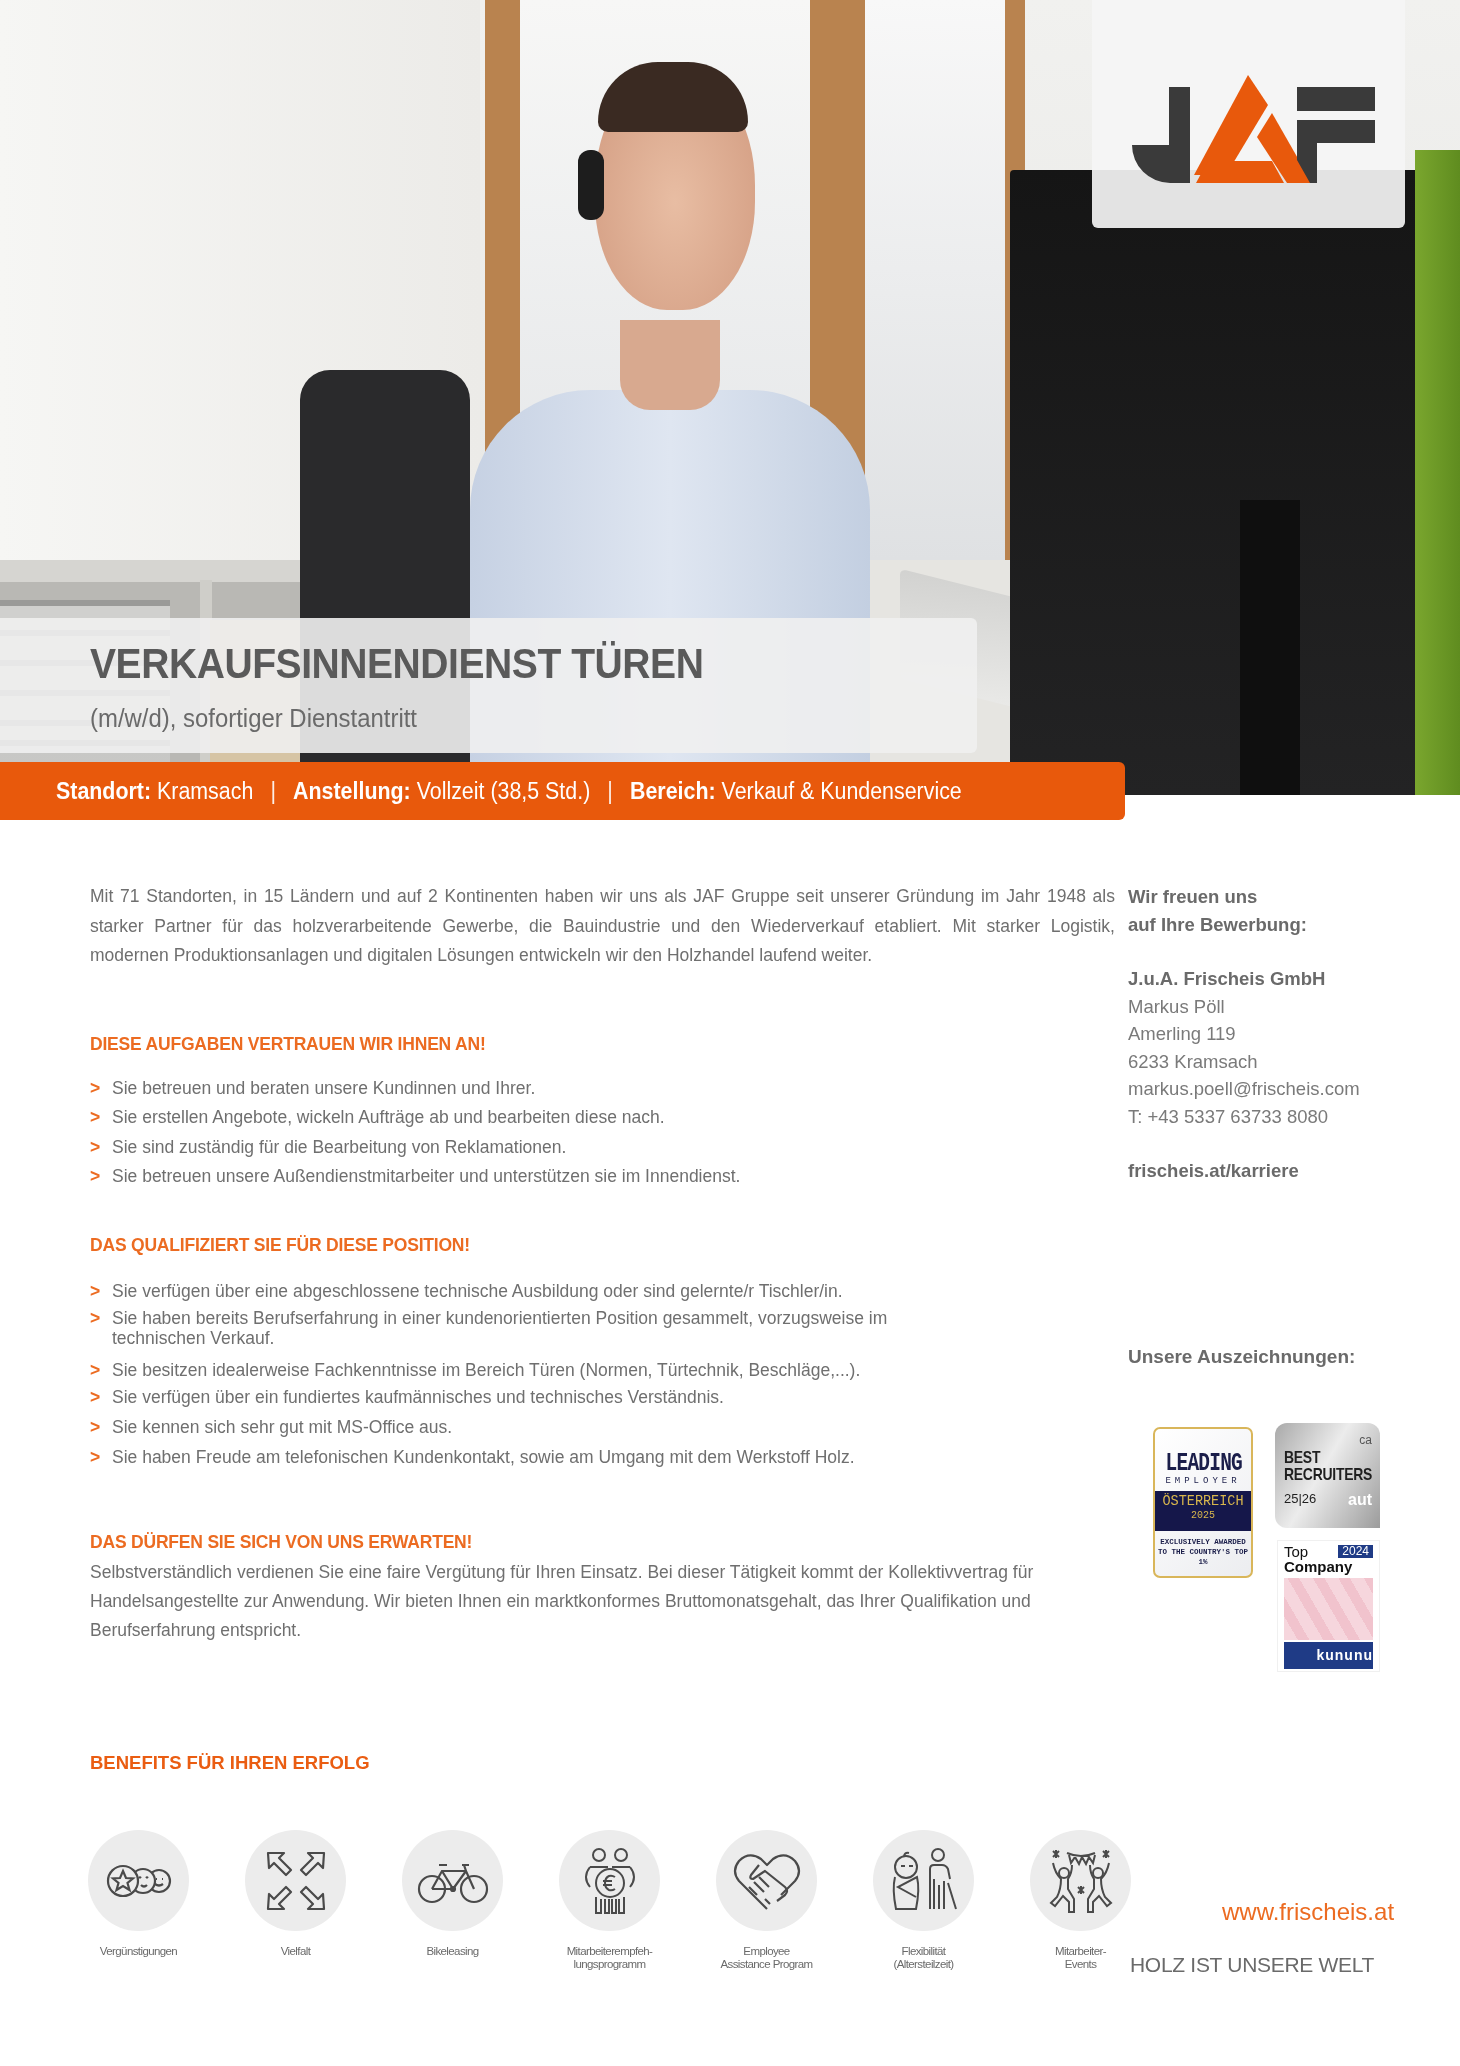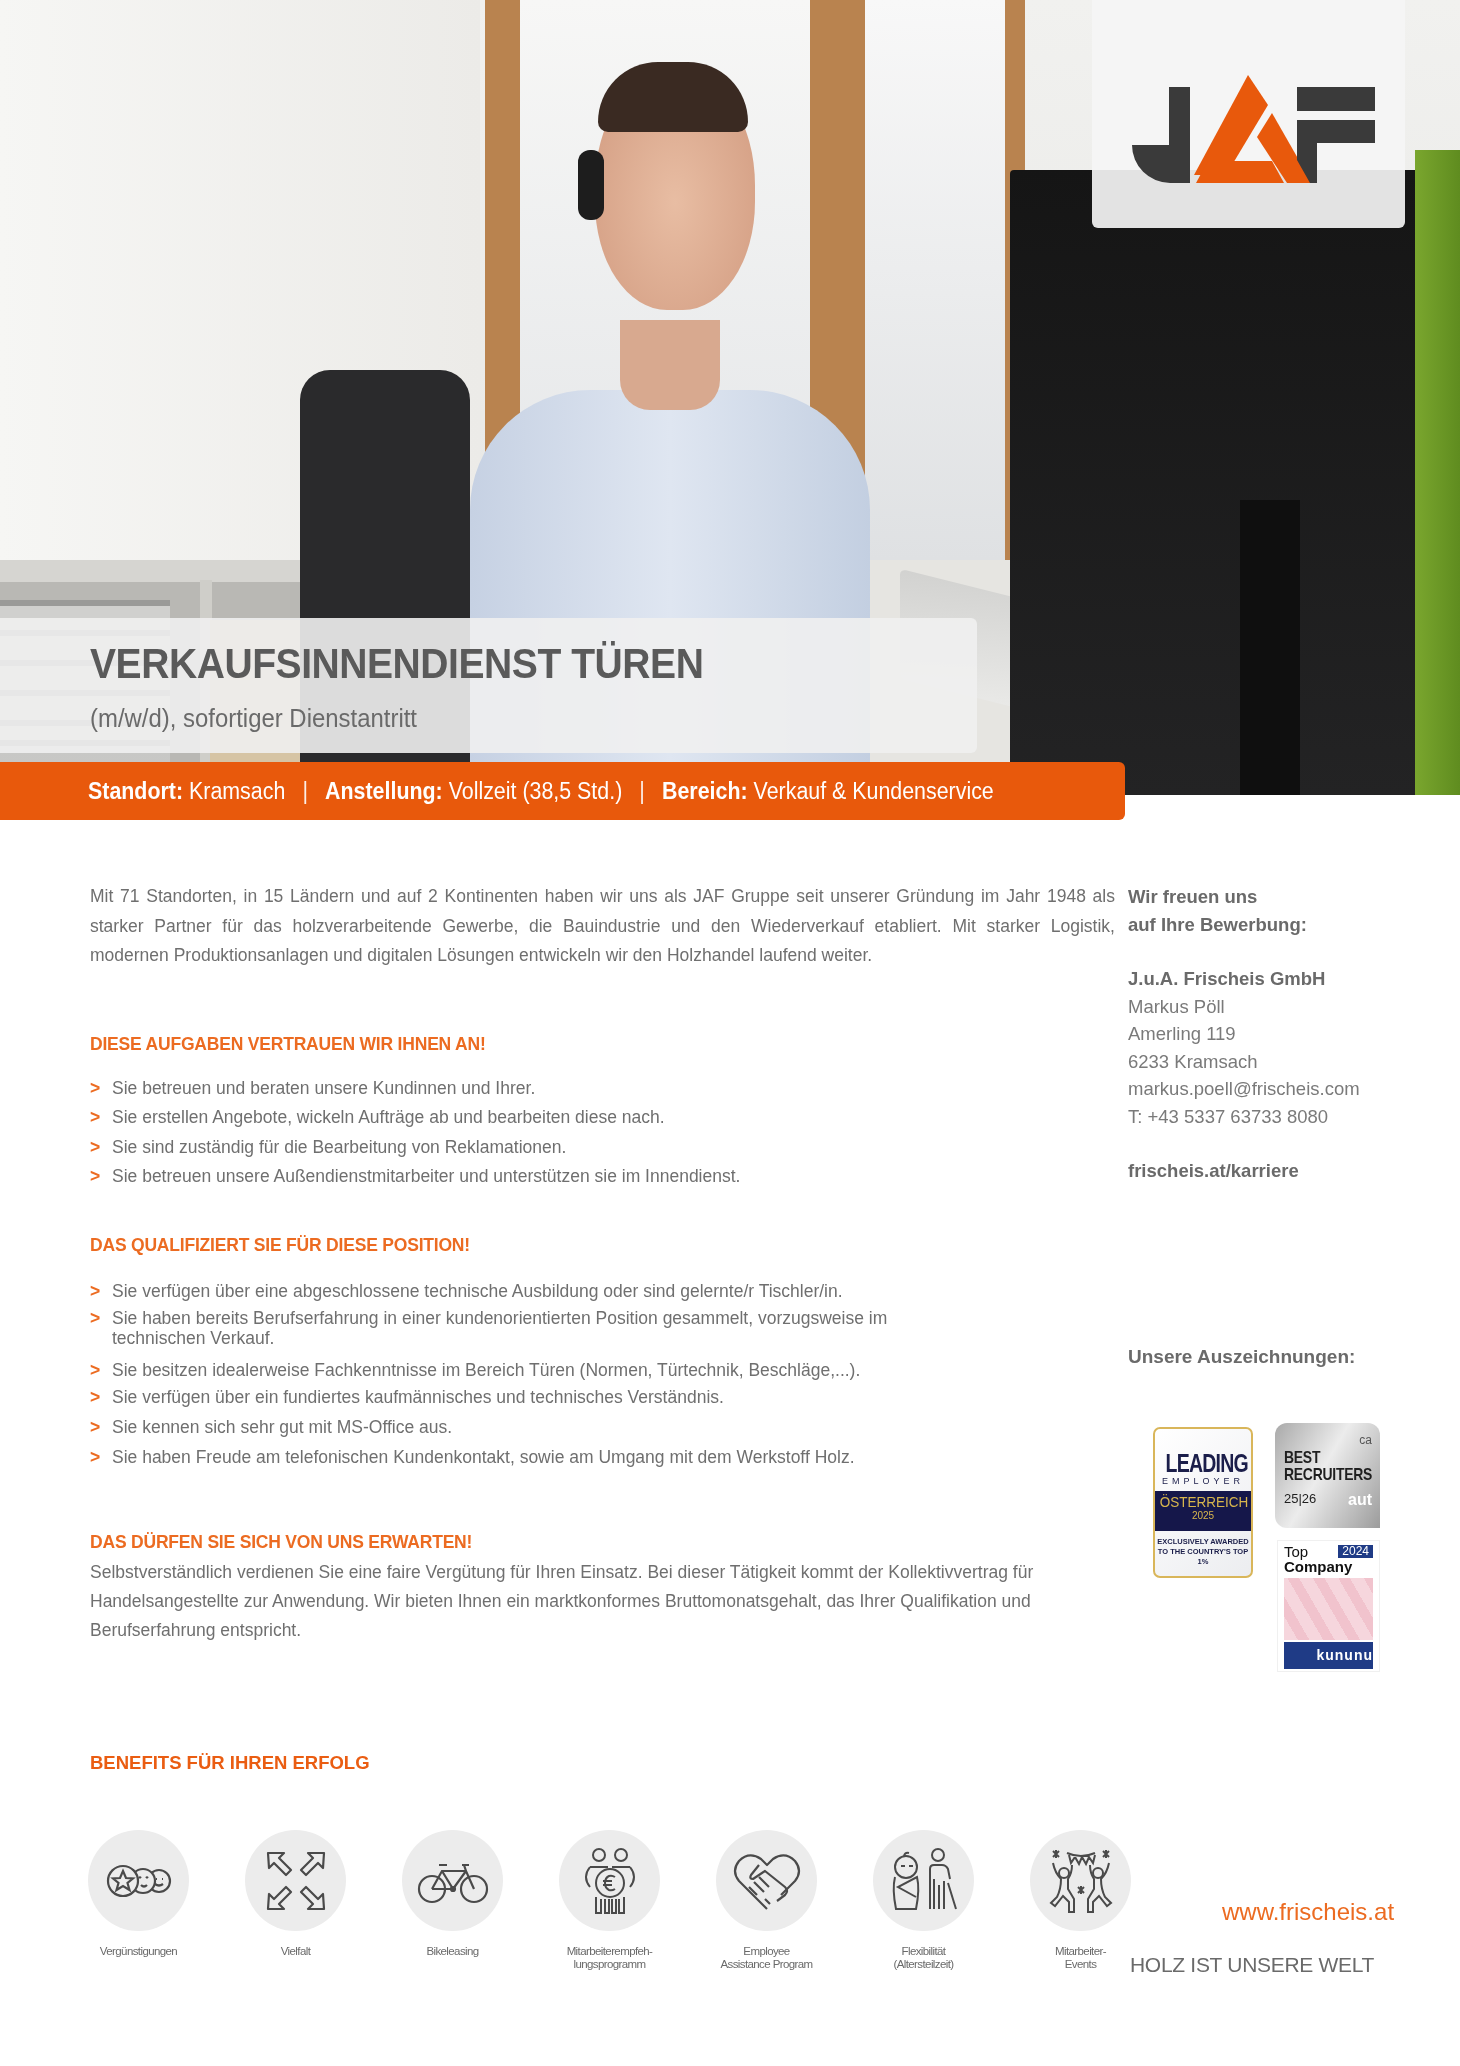--- a/index.html
+++ b/index.html
@@ -33,42 +33,42 @@
   .hand { position: absolute; left: 1110px; top: 600px; width: 70px; height: 55px; background: #e3b59c; border-radius: 30px; }
 
   
   .logo-box { position: absolute; left: 1092px; top: 0; width: 313px; height: 228px; background: rgba(245,245,245,.92); border-radius: 0 0 6px 6px; }
   .logo-svg { position: absolute; left: 30px; top: 75px; }
 
   
   .title-box { position: absolute; left: 0; top: 618px; width: 977px; height: 135px; background: rgba(240,240,240,.90); border-radius: 0 6px 6px 0; }
   .title { position: absolute; left: 90px; top: 22px; font-size: 42px; font-weight: bold; color: #5a5a5a; letter-spacing: -0.5px; transform: scaleX(.93); transform-origin: left; white-space: nowrap; }
   .subtitle { position: absolute; left: 90px; top: 85px; font-size: 26px; color: #6a6a6a; transform: scaleX(.92); transform-origin: left; white-space: nowrap; }
-  .info-bar { position: absolute; left: 0; top: 762px; width: 1125px; height: 58px; background: #e8590c; border-radius: 0 6px 6px 0; display: flex; align-items: center; padding-left: 88px; color: #ffffff; font-size: 23px; white-space: nowrap; }
+  .info-bar { position: absolute; left: 0; top: 762px; width: 1125px; height: 58px; background: #e8590c; border-radius: 0 6px 6px 0; display: flex; align-items: center; padding-left: 56px; color: #ffffff; font-size: 23px; white-space: nowrap; }
   .info-bar .lbl { font-weight: bold; }
   .info-bar .sep { margin: 0 12px; opacity: .9; }
   .info-inner { transform: scaleX(.93); transform-origin: left; }
 
   
   .intro { position: absolute; left: 90px; top: 882px; width: 1025px; font-size: 17.5px; line-height: 29.5px; color: #6f6f6f; text-align: justify; }
   .h-orange { position: absolute; left: 90px; font-size: 17.5px; font-weight: bold; color: #ec6b21; letter-spacing: -0.2px; white-space: nowrap; }
   .list { position: absolute; left: 90px; width: 870px; list-style: none; font-size: 17.5px; color: #6f6f6f; }
   .list li { position: relative; padding-left: 22px; }
   .list li .chev { position: absolute; left: 0; top: 0; color: #ec6b21; font-weight: bold; }
   .list1 li { height: 29.3px; line-height: 22px; }
   .list2 li { line-height: 20px; margin-bottom: 7px; }
   .body-para { position: absolute; left: 90px; top: 1558px; width: 1000px; font-size: 17.5px; line-height: 29px; color: #6f6f6f; }
 
   
   .contact { position: absolute; left: 1128px; top: 883px; width: 320px; font-size: 18.5px; line-height: 27.5px; color: #7a7a7a; }
   .contact .b { font-weight: bold; color: #6a6a6a; }
   .contact .gap { height: 27px; }
   .awards-title { position: absolute; left: 1128px; top: 1346px; font-size: 19px; font-weight: bold; color: #6a6a6a; }
 
-  .badge-le { position: absolute; left: 1153px; top: 1427px; width: 100px; height: 151px; border: 2px solid #d9b65a; border-radius: 7px; background: linear-gradient(135deg,#ffffff,#ecedf0); overflow: hidden; font-family: Liberation Sans, sans-serif; text-align: center; }
+  .badge-le { position: absolute; left: 1153px; top: 1427px; width: 100px; height: 151px; border: 2px solid #d9b65a; border-radius: 7px; background: linear-gradient(135deg,#ffffff,#ecedf0); overflow: hidden; font-family: Liberation Mono, monospace; text-align: center; }
   .badge-le .t1 { margin-top: 20px; font-size: 25px; font-weight: bold; color: #1b1e4a; transform: scaleX(.78); letter-spacing: -1px; }
   .badge-le .t2 { font-size: 9px; letter-spacing: 4px; color: #1b1e4a; margin-top: -2px; }
   .badge-le .band { margin-top: 5px; background: #15174a; height: 40px; padding-top: 2px; }
   .badge-le .band .c1 { font-size: 15px; color: #d8b64d; transform: scaleX(.9); }
   .badge-le .band .c2 { font-size: 10px; color: #d8b64d; }
   .badge-le .t3 { margin-top: 6px; font-size: 7.5px; font-weight: bold; color: #1b1e4a; line-height: 10px; }
 
   .badge-br { position: absolute; left: 1275px; top: 1423px; width: 105px; height: 105px; border-radius: 12px 12px 0 12px; background: linear-gradient(120deg,#a9a9a9,#ececec 45%,#9c9c9c); padding: 10px 8px 0 9px; color: #1f1f1f; }
   .badge-br .ca { text-align: right; font-size: 12px; color: #555; height: 16px; }
   .badge-br .l1, .badge-br .l2 { font-size: 17px; font-weight: bold; line-height: 17px; transform: scaleX(.82); transform-origin: left; letter-spacing: -0.3px; }

